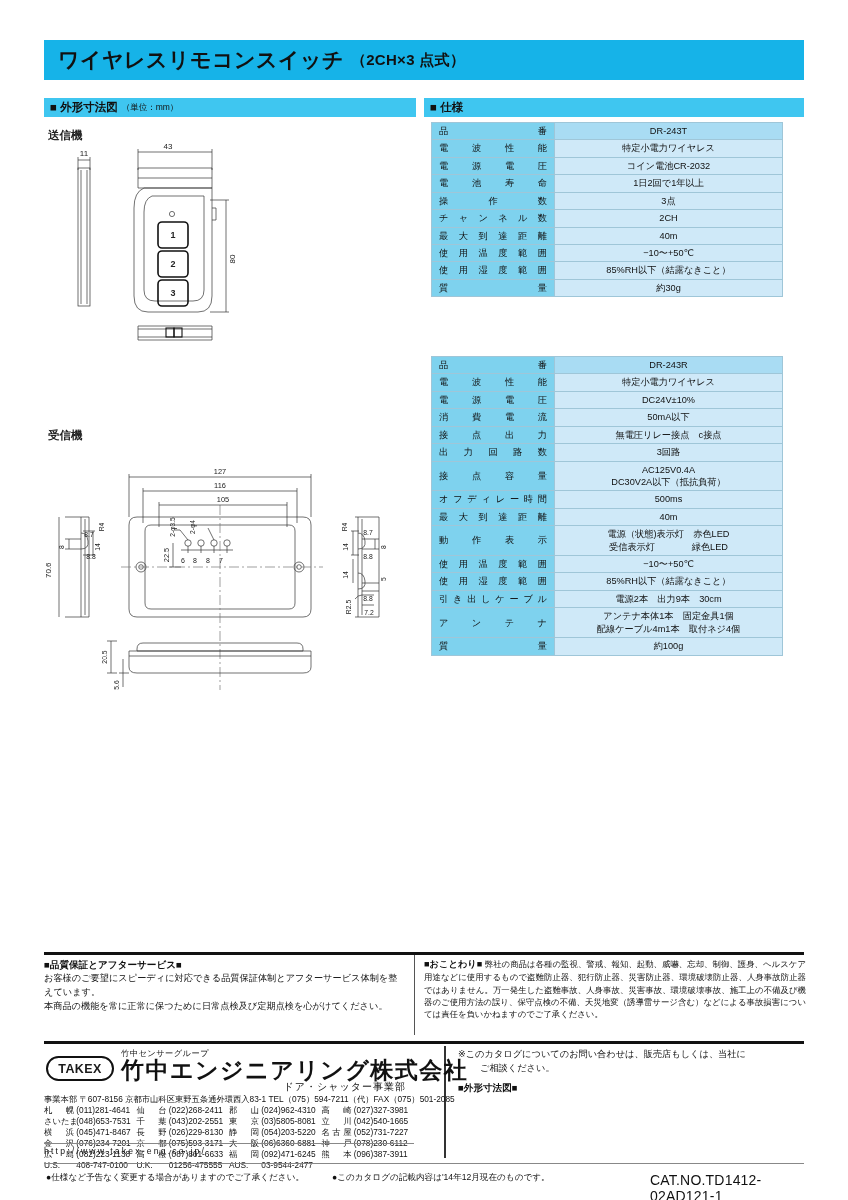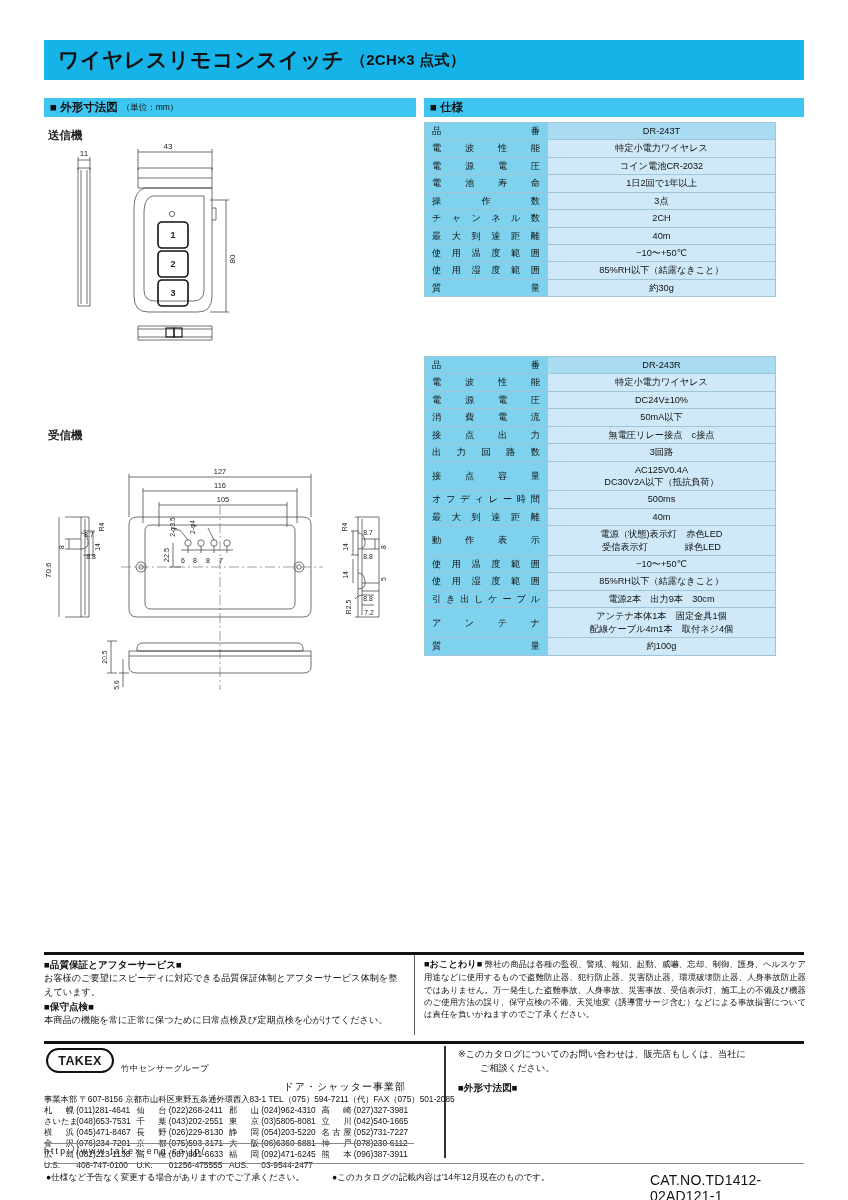--- a/index.html
+++ b/index.html
@@ -78,20 +78,21 @@
   }
   #label-tx { left: 48px; top: 128px; }
   #label-rx { left: 48px; top: 428px; }
 
   
   .spec-table {
     position: absolute;
     border-collapse: collapse;
     width: 352px;
     background: #f97316;
+    margin-left: 7px;
   }
   #table-tx { left: 424px; top: 122px; }
   #table-rx { left: 424px; top: 356px; }
 
   .spec-table td {
     border: 1px solid #9fc6d8;
     font-size: 9.2px;
     color: #111;
     padding: 0;
     line-height: 1.35;
@@ -572,36 +573,36 @@
         </tr>
       </tbody>
   </table>
 
   <div class="hr-thick" id="hr-top"></div>
   <div id="vrule-foot"></div>
 
   <div class="foot-left">
     <div class="hd">■品質保証とアフターサービス■</div>
     <div>お客様のご要望にスピーディに対応できる品質保証体制とアフターサービス体制を整えています。</div>
-    <div class="hd">■保守点検■</div>
     <div>本商品の機能を常に正常に保つために日常点検及び定期点検を心がけてください。</div>
   </div>
 
   <div class="foot-right">
     <span class="hd">■おことわり■</span>
-    <span>弊社の商品は各種の監視、警戒、報知、起動、威嚇、忘却、制御、護身、ヘルスケア用途などに使用するもので盗難防止器、犯行防止器、災害防止器、環境破壊防止器、人身事故防止器ではありません。万一発生した盗難事故、人身事故、災害事故、受信表示灯、施工上の不備及び機器のご使用方法の誤り、保守点検の不備、天災地変（誘導雷サージ含む）などによる事故損害については責任を負いかねますのでご了承ください。</span>
+    <span>弊社の商品は各種の監視、警戒、報知、起動、威嚇、忘却、制御、護身、ヘルスケア用途などに使用するもので盗難防止器、犯行防止器、災害防止器、環境破壊防止器、人身事故防止器ではありません。万一発生した盗難事故、人身事故、災害事故、環境破壊事故、施工上の不備及び機器のご使用方法の誤り、保守点検の不備、天災地変（誘導雷サージ含む）などによる事故損害については責任を負いかねますのでご了承ください。</span>
   </div>
 
   <div class="hr-thick" id="hr-mid"></div>
   <div id="vrule-dealer"></div>
 
   <div class="company">
     <div class="takex-logo">TAKEX</div>
     <div class="company-text">
       <div class="group-name">竹中センサーグループ</div>
+      <div class="company-name">竹中エンジニアリング株式会社</div>
     </div>
   </div>
 
   <div class="division">ドア・シャッター事業部</div>
   <div class="address-line">事業本部 〒607-8156 京都市山科区東野五条通外環西入83-1 TEL（075）594-7211（代）FAX（075）501-2085</div>
 
   <div class="branches" id="branches">
       <div class="row">
         <div class="cell"><span class="nm">札幌</span><span> (011)281-4641</span></div>
         <div class="cell"><span class="nm">仙台</span><span> (022)268-2411</span></div>

